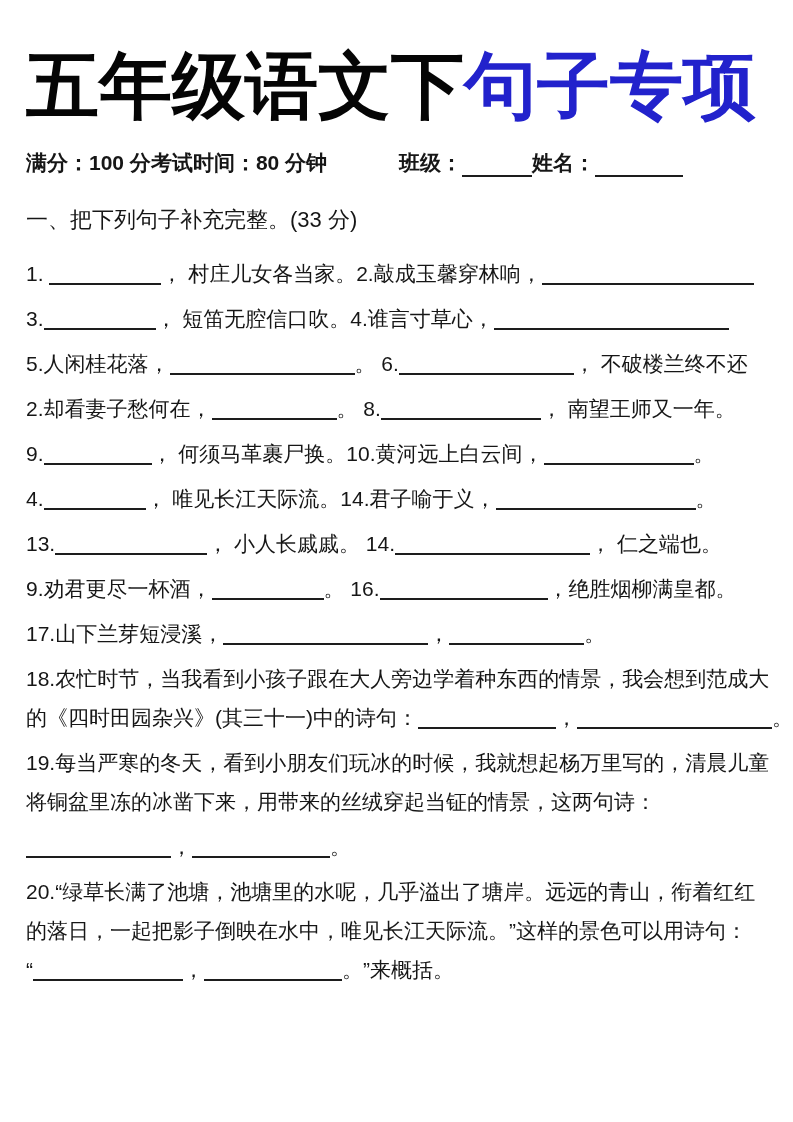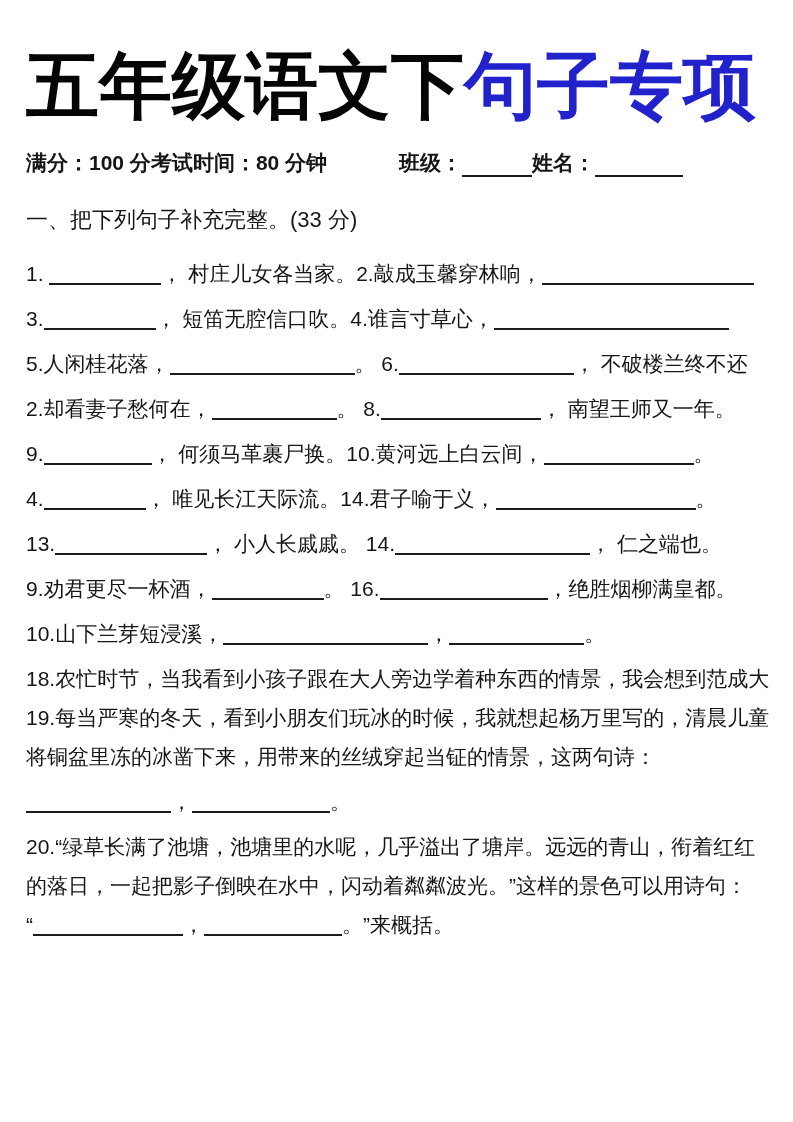--- a/index.html
+++ b/index.html
@@ -79,23 +79,24 @@
 
   <div class="qlist">
       <div class="line"><span>1. </span><span class="blank" style="width: 112px;"></span><span>， 村庄儿女各当家。2.敲成玉馨穿林响，</span><span class="blank" style="width: 212px;"></span></div>
       <div class="line"><span>3.</span><span class="blank" style="width: 112px;"></span><span>， 短笛无腔信口吹。4.谁言寸草心，</span><span class="blank" style="width: 235px;"></span></div>
       <div class="line"><span>5.人闲桂花落，</span><span class="blank" style="width: 185px;"></span><span>。 6.</span><span class="blank" style="width: 175px;"></span><span>， 不破楼兰终不还</span></div>
       <div class="line"><span>2.却看妻子愁何在，</span><span class="blank" style="width: 125px;"></span><span>。 8.</span><span class="blank" style="width: 160px;"></span><span>， 南望王师又一年。</span></div>
       <div class="line"><span>9.</span><span class="blank" style="width: 108px;"></span><span>， 何须马革裹尸换。10.黄河远上白云间，</span><span class="blank" style="width: 150px;"></span><span>。</span></div>
       <div class="line"><span>4.</span><span class="blank" style="width: 102px;"></span><span>， 唯见长江天际流。14.君子喻于义，</span><span class="blank" style="width: 200px;"></span><span>。</span></div>
       <div class="line"><span>13.</span><span class="blank" style="width: 152px;"></span><span>， 小人长戚戚。 14.</span><span class="blank" style="width: 195px;"></span><span>， 仁之端也。</span></div>
       <div class="line"><span>9.劝君更尽一杯酒，</span><span class="blank" style="width: 112px;"></span><span>。 16.</span><span class="blank" style="width: 168px;"></span><span>，绝胜烟柳满皇都。</span></div>
-      <div class="line"><span>10.山下兰芽短浸溪，</span><span class="blank" style="width: 205px;"></span><span>，</span><span class="blank" style="width: 135px;"></span><span>。</span></div>
+      <div class="line"><span>17.山下兰芽短浸溪，</span><span class="blank" style="width: 205px;"></span><span>，</span><span class="blank" style="width: 135px;"></span><span>。</span></div>
       <div class="line tight"><span>18.农忙时节，当我看到小孩子跟在大人旁边学着种东西的情景，我会想到范成大</span></div>
+      <div class="line"><span>的《四时田园杂兴》(其三十一)中的诗句：</span><span class="blank" style="width: 138px;"></span><span>，</span><span class="blank" style="width: 195px;"></span><span>。</span></div>
       <div class="line tight gap"><span>19.每当严寒的冬天，看到小朋友们玩冰的时候，我就想起杨万里写的，清晨儿童</span></div>
       <div class="line"><span>将铜盆里冻的冰凿下来，用带来的丝绒穿起当钲的情景，这两句诗：</span></div>
       <div class="line gap"><span class="blank" style="width: 145px;"></span><span>，</span><span class="blank" style="width: 138px;"></span><span>。</span></div>
       <div class="line tight gap"><span>20.“绿草长满了池塘，池塘里的水呢，几乎溢出了塘岸。远远的青山，衔着红红</span></div>
-      <div class="line tight"><span>的落日，一起把影子倒映在水中，闪动着粼粼波光。”这样的景色可以用诗句：</span></div>
+      <div class="line tight"><span>的落日，一起把影子倒映在水中，唯见长江天际流。”这样的景色可以用诗句：</span></div>
       <div class="line"><span>“</span><span class="blank" style="width: 150px;"></span><span>，</span><span class="blank" style="width: 138px;"></span><span>。”来概括。</span></div>
     </div>
 
 </div>
 
 </body></html>

